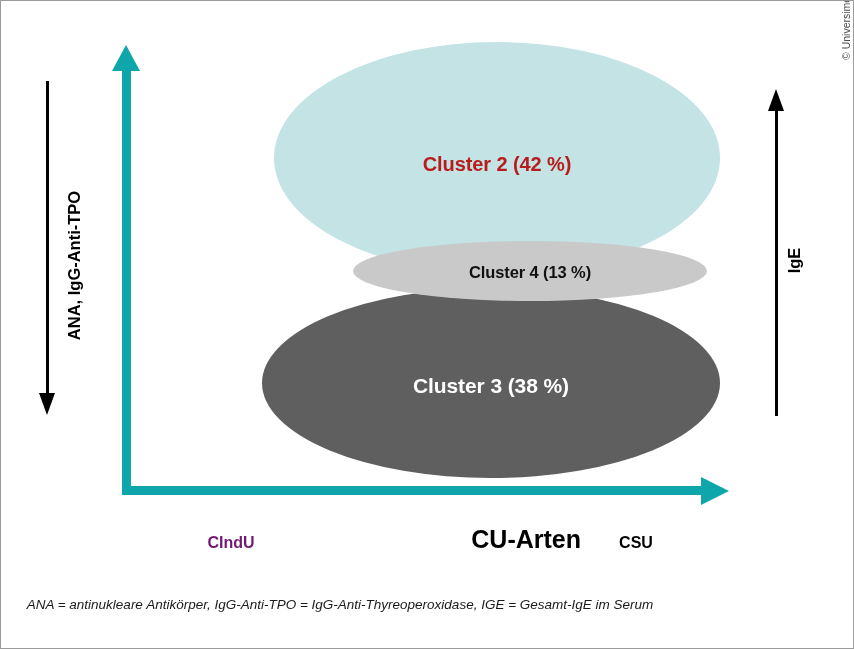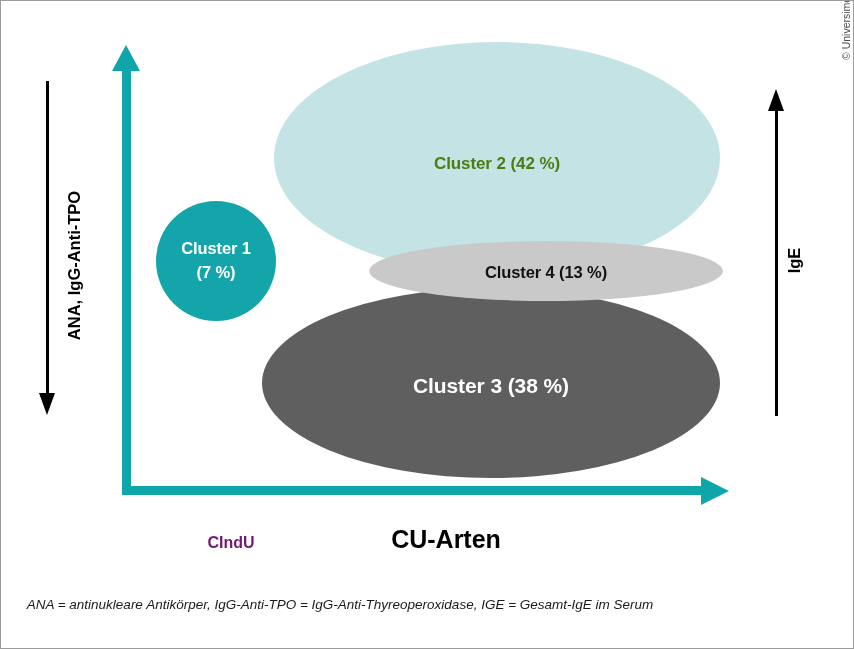--- a/index.html
+++ b/index.html
@@ -32,29 +32,29 @@
     font-weight: bold;
     letter-spacing: -0.1px;
   }
 
   #cluster2 {
     left: 273px;
     top: 41px;
     width: 446px;
     height: 232px;
     background: #c3e3e5;
-    font-size: 17px;
-    color: #4d7c0f;
+    font-size: 20px;
+    color: #b91c1c;
     z-index: 2;
     text-align: center;
   }
   #cluster2 .blabel { transform: translateY(6px); }
 
   #cluster4 {
-    left: 368px;
+    left: 352px;
     top: 240px;
     width: 354px;
     height: 60px;
     background: #c9c9c9;
     font-size: 16.5px;
     color: #111111;
     z-index: 3;
   }
   #cluster4 .blabel { transform: translateY(1px); }
 
@@ -192,21 +192,21 @@
     text-align: center;
     font-size: 16px;
     font-weight: bold;
     color: #701a75;
   }
   #axis-x-title {
     position: absolute;
     left: 310px;
     top: 524px;
     width: 270px;
-    text-align: center;
+    text-align: right;
     font-size: 25px;
     font-weight: bold;
     color: #000000;
   }
   #cat-right {
     position: absolute;
     left: 560px;
     top: 533px;
     width: 150px;
     text-align: center;
@@ -264,27 +264,22 @@
   </div>
 
   <div class="bubble" id="cluster2">
     <span class="blabel">Cluster 2 (42 %)</span>
   </div>
 
   <div class="bubble" id="cluster4">
     <span class="blabel">Cluster 4 (13 %)</span>
   </div>
 
-  <div class="bubble" id="cluster1">
-    <span>
-      <span>Cluster 1</span><br>
-      <span>(7 %)</span>
-    </span>
-  </div>
 
   <div id="cat-left">CIndU</div>
   <div id="axis-x-title">CU-Arten</div>
+  <div id="cat-right">CSU</div>
 
   <div id="footnote">ANA = antinukleare Antikörper, IgG-Anti-TPO = IgG-Anti-Thyreoperoxidase, IGE = Gesamt-IgE im Serum</div>
 
   <div id="copyright">© Universimed</div>
 
 </div>
 
 </body></html>

